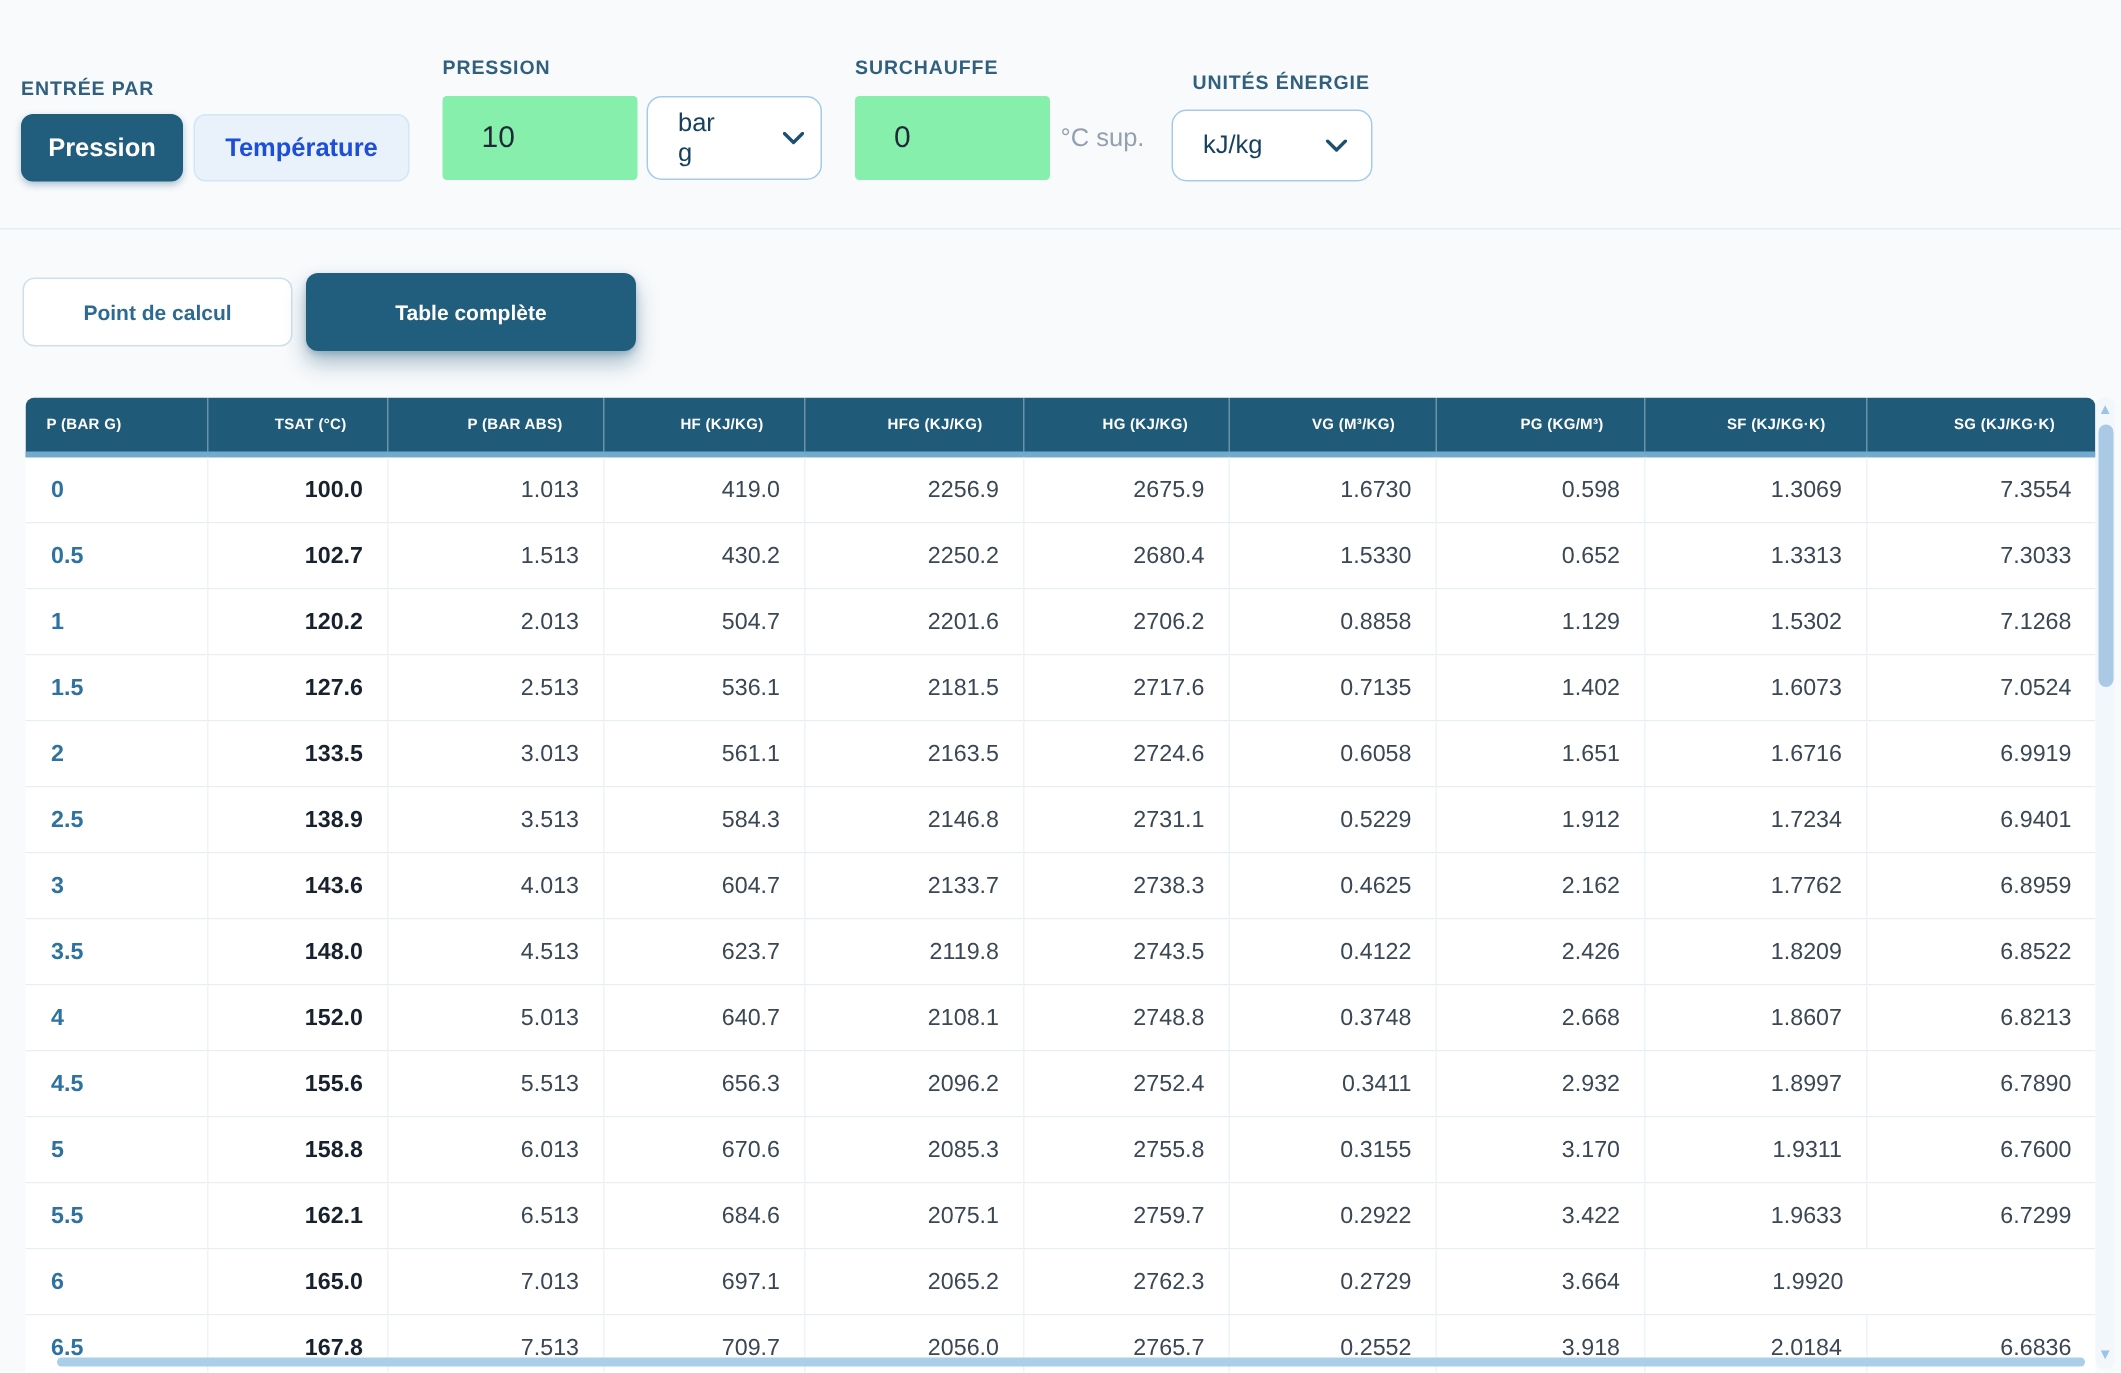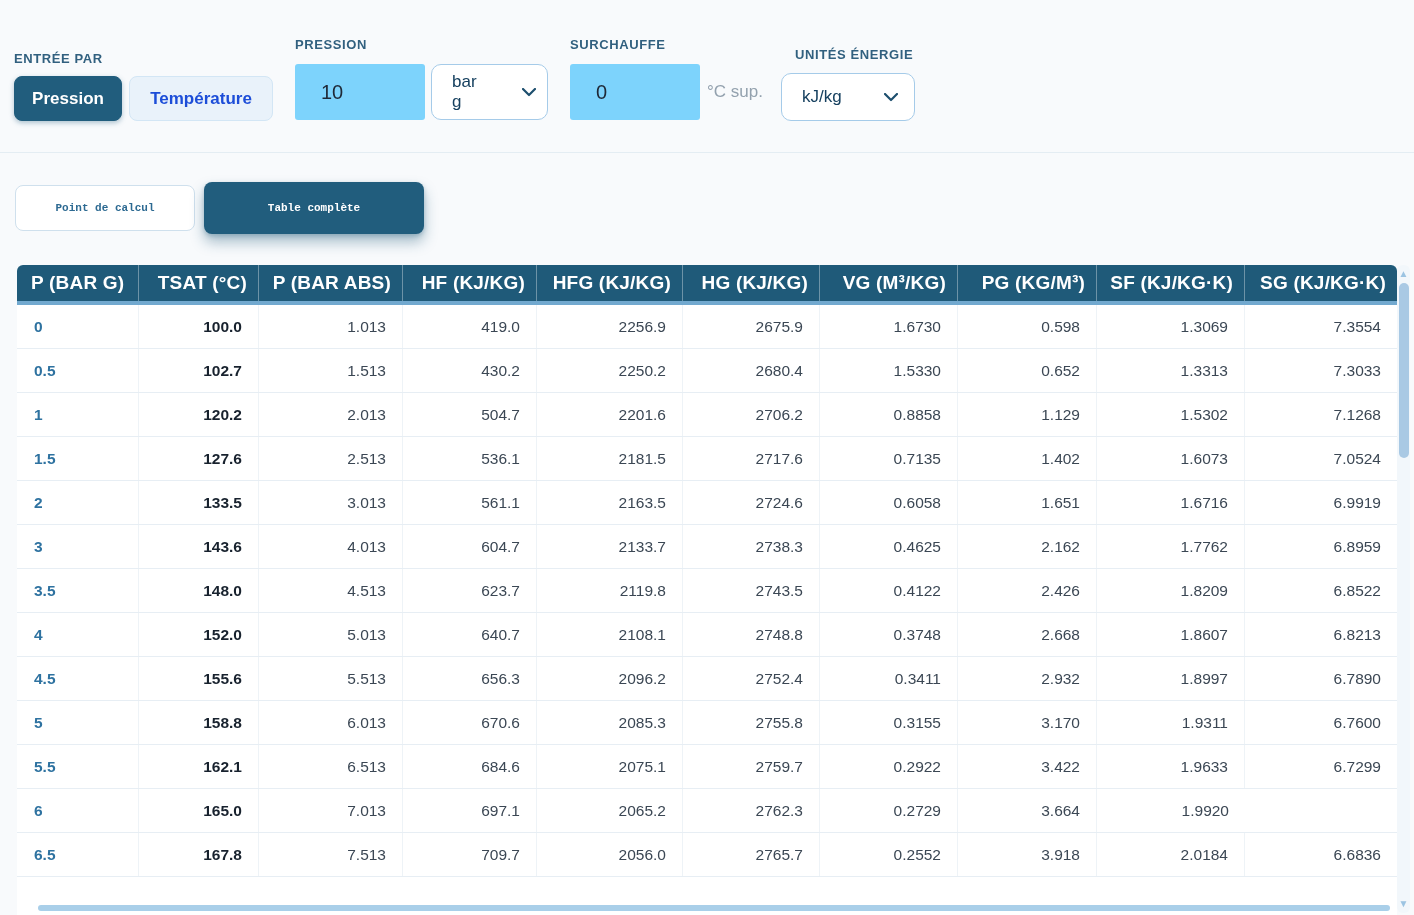--- a/index.html
+++ b/index.html
@@ -26,41 +26,41 @@
   .toggle-btn.active {
     background:#215d7d; color:#ffffff; font-weight:700; border-color:#215d7d;
     box-shadow:0 2px 5px rgba(33,93,125,.35);
   }
   .toggle-btn.inactive {
     background:#e9f2fa; color:#1d4ed8; font-weight:700; border-color:#d3e6f5;
   }
 
   
   .num-input {
-    position:absolute; width:130px; height:56px; background:#7dd3fc;
+    position:absolute; width:130px; height:56px; background:#86efac;
     border:none; border-radius:3px; font-size:20px; color:#1f2937;
     padding-left:26px; font-family:inherit; outline:none;
   }
   .unit-suffix { position:absolute; font-size:17px; color:#93a1ae; }
 
   
   .select {
     position:absolute; background:#ffffff; border:1.5px solid #a5cbe9;
     border-radius:10px; display:flex; align-items:center;
     justify-content:space-between; padding:0 16px 0 20px; cursor:pointer;
     color:#16405f; font-size:17px;
   }
   .select .chev { flex:none; margin-left:10px; display:flex; align-items:center; }
 
   .divider { position:absolute; left:0; top:152px; width:1414px; height:1px; background:#e4edf3; }
 
   
   .tab {
-    position:absolute; border-radius:8px; font-size:11px; cursor:pointer;
-    display:flex; align-items:center; justify-content:center; font-family:Liberation Mono, monospace;
+    position:absolute; border-radius:8px; font-size:14px; cursor:pointer;
+    display:flex; align-items:center; justify-content:center; font-family:Liberation Sans, sans-serif;
   }
   .tab.inactive {
     left:15px; top:185px; width:180px; height:46px; background:#ffffff;
     border:1px solid #cfe0ed; color:#2d6a92; font-weight:600;
   }
   .tab.active {
     left:204px; top:182px; width:220px; height:52px; background:#215d7d;
     border:none; color:#ffffff; font-weight:700;
     box-shadow:0 8px 14px rgba(31,90,121,.38), 0 2px 4px rgba(31,90,121,.25);
   }
@@ -68,23 +68,23 @@
   
   .table-wrap {
     position:absolute; left:17px; top:265px; width:1380px; height:650px;
     overflow:hidden; border-radius:6px 6px 0 0; background:#ffffff;
   }
   .thead-row {
     display:flex; height:40px; background:#1f5a79;
     border-bottom:4px solid #72a9cf;
   }
   .th {
-    color:#ffffff; font-size:19px; font-weight:700; letter-spacing:.2px;
+    color:#ffffff; font-size:10px; font-weight:700; letter-spacing:.2px;
     display:flex; align-items:center; justify-content:flex-end;
-    padding-right:11px; border-right:1px solid rgba(255,255,255,.35);
+    padding-right:27px; border-right:1px solid rgba(255,255,255,.35);
     white-space:nowrap;
   }
   .th.c0 { justify-content:flex-start; padding-left:14px; }
   .th:last-child { border-right:none; }
 
   .tr { display:flex; height:44px; background:#ffffff; border-bottom:1px solid #e7eef4; }
   .td {
     font-size:15.5px; color:#3b4754; display:flex; align-items:center;
     justify-content:flex-end; padding-right:16px;
     border-right:1px solid #eef3f7; white-space:nowrap;
@@ -225,20 +225,32 @@
           <div class="td c2">3.013</div>
           <div class="td c3">561.1</div>
           <div class="td c4">2163.5</div>
           <div class="td c5">2724.6</div>
           <div class="td c6">0.6058</div>
           <div class="td c7">1.651</div>
           <div class="td c8">1.6716</div>
           <div class="td c9">6.9919</div>
         </div>
         <div class="tr">
+          <div class="td c0">2.5</div>
+          <div class="td c1">138.9</div>
+          <div class="td c2">3.513</div>
+          <div class="td c3">584.3</div>
+          <div class="td c4">2146.8</div>
+          <div class="td c5">2731.1</div>
+          <div class="td c6">0.5229</div>
+          <div class="td c7">1.912</div>
+          <div class="td c8">1.7234</div>
+          <div class="td c9">6.9401</div>
+        </div>
+        <div class="tr">
           <div class="td c0">3</div>
           <div class="td c1">143.6</div>
           <div class="td c2">4.013</div>
           <div class="td c3">604.7</div>
           <div class="td c4">2133.7</div>
           <div class="td c5">2738.3</div>
           <div class="td c6">0.4625</div>
           <div class="td c7">2.162</div>
           <div class="td c8">1.7762</div>
           <div class="td c9">6.8959</div>

